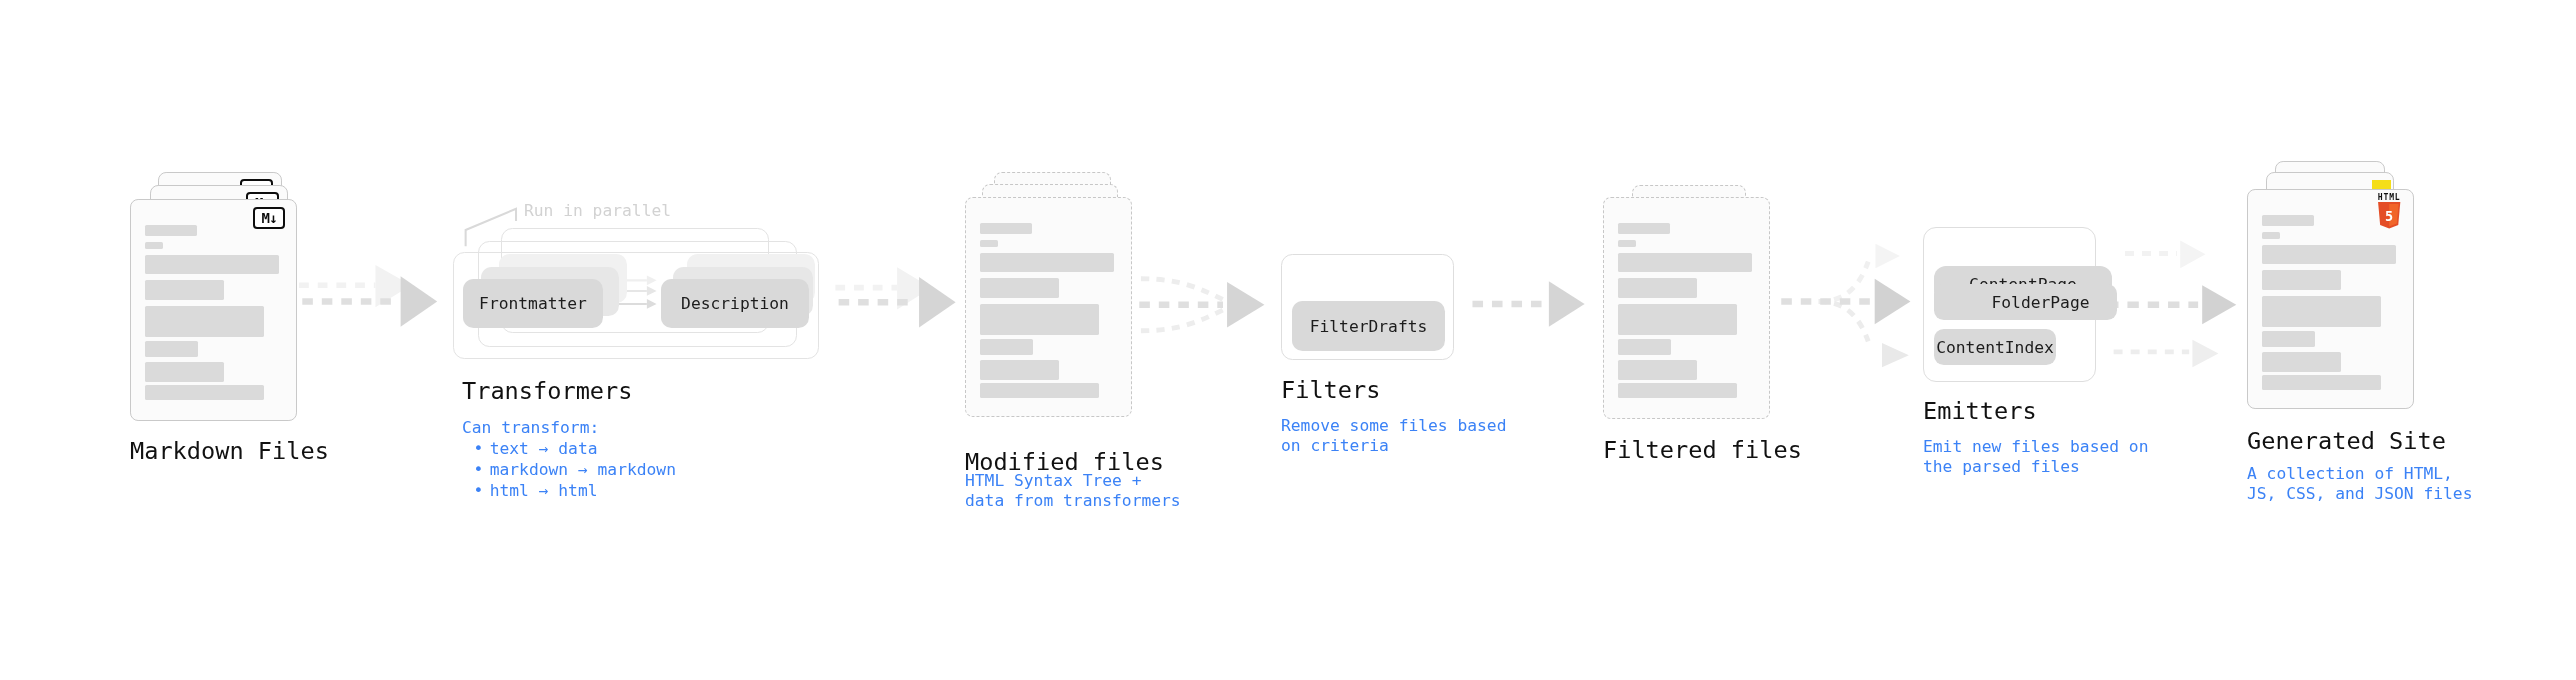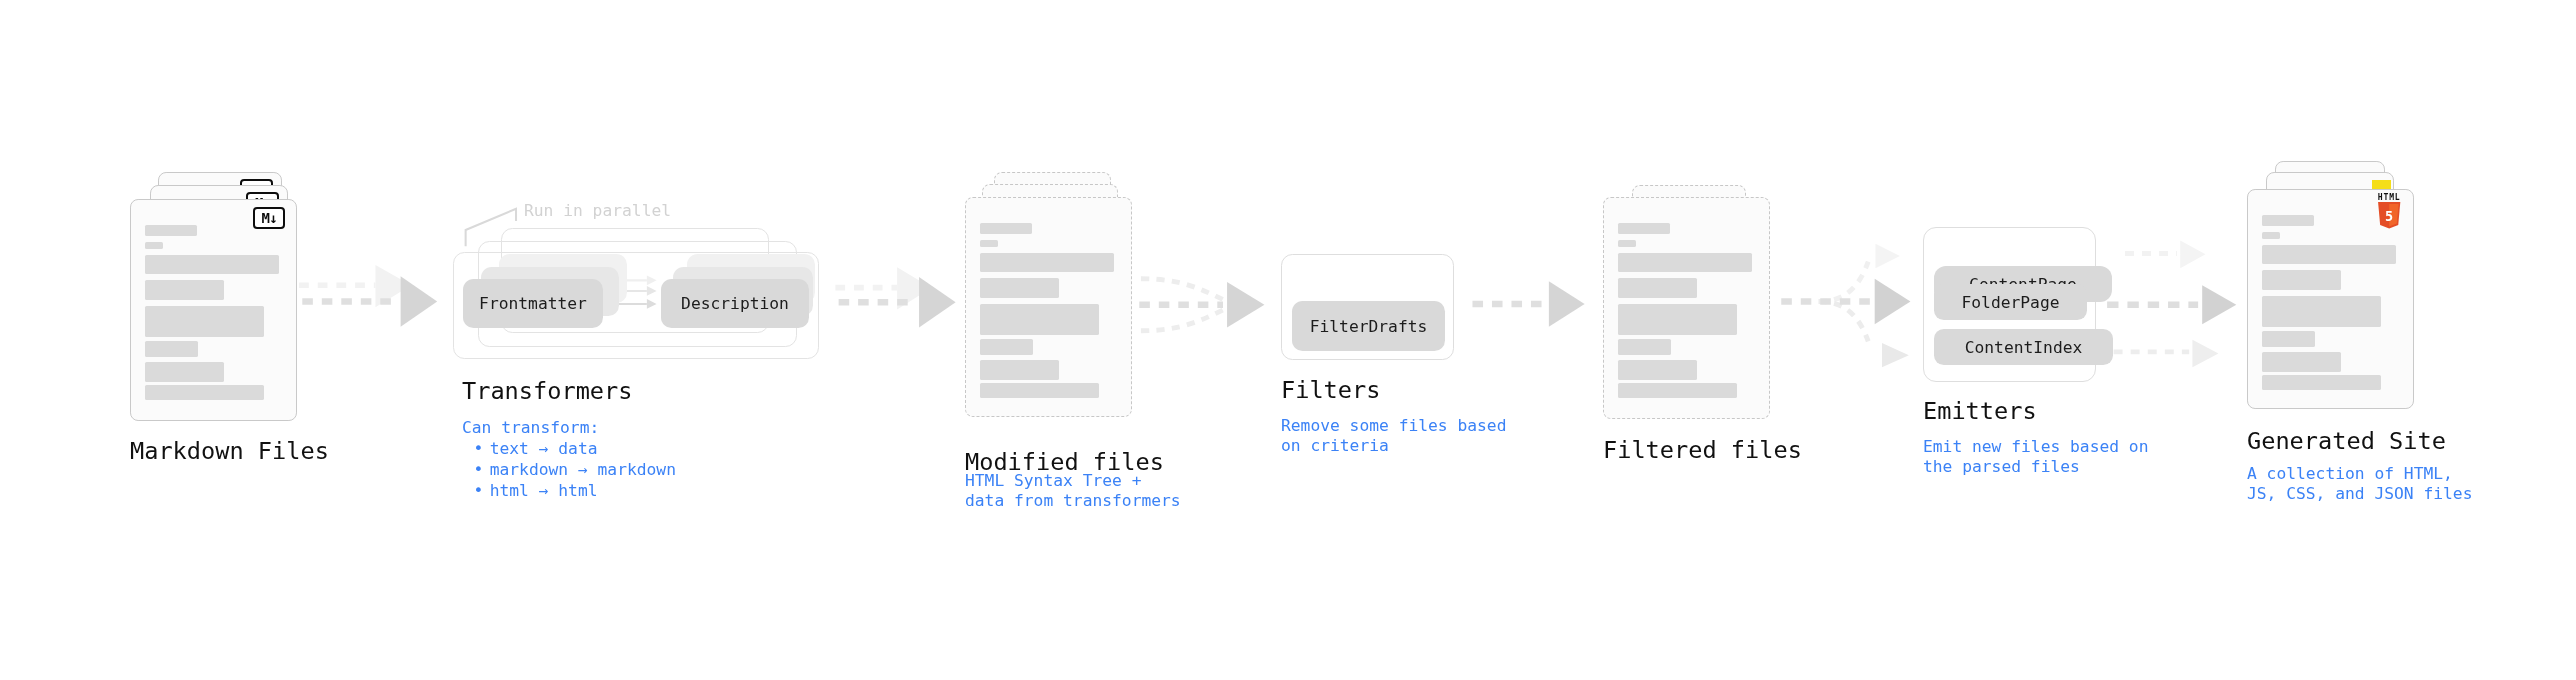--- a/index.html
+++ b/index.html
@@ -186,22 +186,22 @@
       <div class="bar b6"></div>
       <div class="bar b7"></div>
       <div class="bar b8"></div>
     </div>
     <div class="title" style="left:1603px;top:436px;">Filtered files</div>
   </div>
 
   <div>
     <div class="outline-box" style="left:1923px;top:227px;width:173px;height:155px;border-color:#dedede;border-radius:13px;"></div>
     <div class="btn" style="left:1934px;top:238px;width:178px;height:36px;border-radius:12px;margin-top:28px;">ContentPage</div>
-    <div class="btn" style="left:1934px;top:284px;width:153px;height:36px;border-radius:9.8px;">FolderPage</div>
-    <div class="btn" style="left:1934px;top:329px;width:179px;height:36px;border-radius:9.8px;">ContentIndex</div>
+    <div class="btn" style="left:1934px;top:284px;width:153px;height:36px;border-radius:9.8px;padding-left:30px;">FolderPage</div>
+    <div class="btn" style="left:1934px;top:329px;width:122px;height:36px;border-radius:9.8px;">ContentIndex</div>
     <div class="title" style="left:1923px;top:397px;">Emitters</div>
     <div class="sub" style="left:1923px;top:437px;">
       <div>Emit new files based on</div>
       <div>the parsed files</div>
     </div>
   </div>
 
   <div>
     <div class="doc" style="left:2275px;top:161px;width:110px;height:211px;">
       <div class="css-badge">

